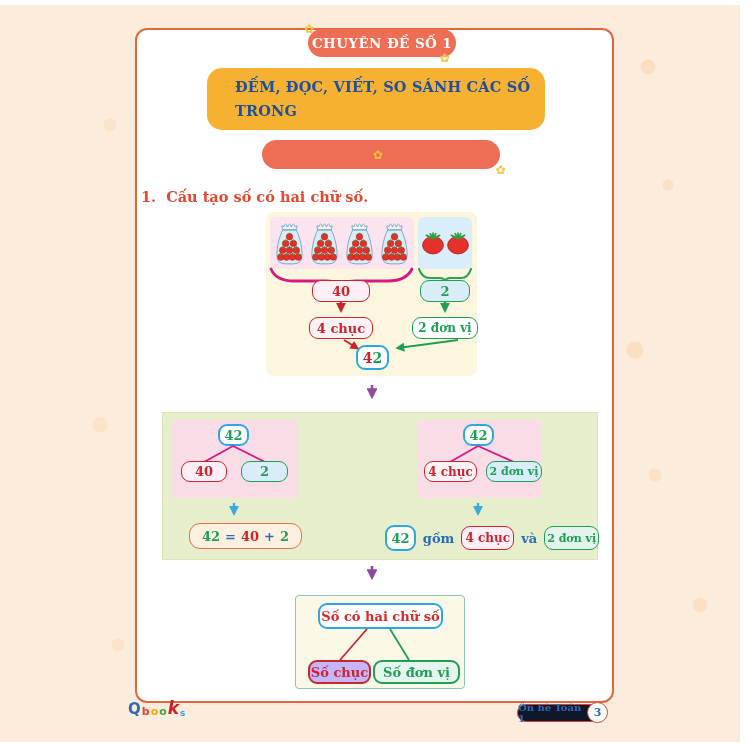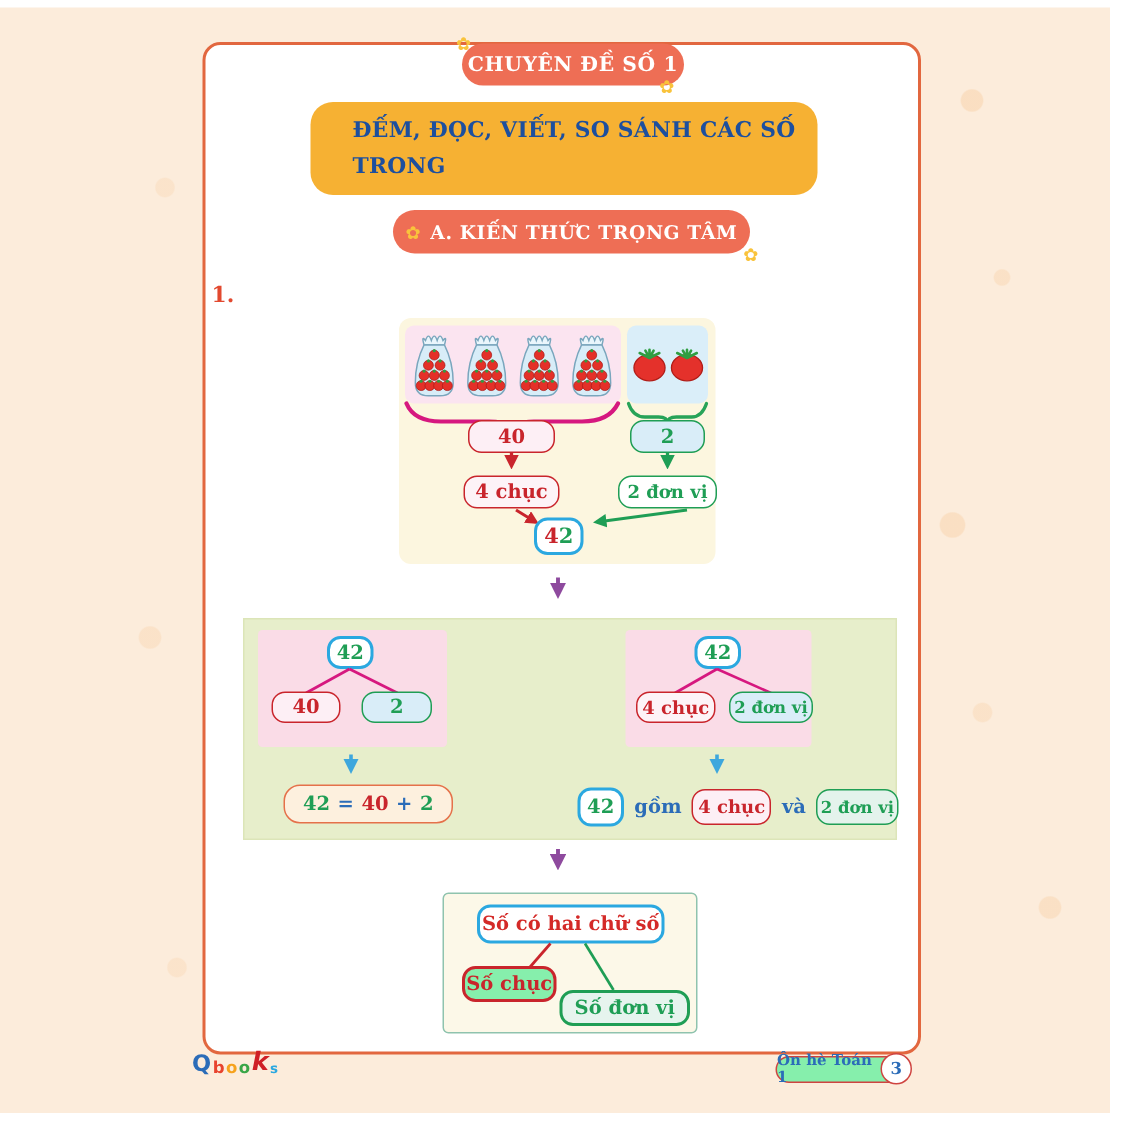--- a/index.html
+++ b/index.html
@@ -34,21 +34,21 @@
   .pinkbg{background:#fdeff5;}
   .bluebg{background:#d9edf8;}
   .mintbg{background:#e4f3ec;}
   .italic{}
   .green-panel{left:162px;top:412px;width:436px;height:148px;background:#e7eecb;border:1px solid #dce5b8;}
   .pink-panel{background:#fadce7;border-radius:3px;}
   .blue-word{color:#2b6cb8;font-weight:bold;font-size:13px;}
   .bottom-box{left:295px;top:595px;width:170px;height:94px;background:#fcf8e8;border:1.6px solid #8fc3ae;border-radius:4px;}
   .eq{display:flex;gap:5px;align-items:center;font-weight:bold;font-size:13px;}
   .eq .g{color:#1f9e55;} .eq .r{color:#c9252c;} .eq .b{color:#2b6cb8;}
-  .pill{left:517px;top:704px;width:86px;height:18px;border:1.6px solid #cf4440;border-radius:9px;background:#86efac;color:#2b6cb8;font-weight:bold;font-size:10px;display:flex;align-items:center;justify-content:center;padding-right:12px;}
+  .pill{left:517px;top:704px;width:86px;height:18px;border:1.6px solid #cf4440;border-radius:9px;background:#0f172a;color:#2b6cb8;font-weight:bold;font-size:10px;display:flex;align-items:center;justify-content:center;padding-right:12px;}
   .pagenum{left:587px;top:702px;width:21px;height:21px;border:1.6px solid #cf4440;border-radius:50%;background:#fff;color:#2b6cb8;font-weight:bold;font-size:11px;display:flex;align-items:center;justify-content:center;}
   .logo{left:128px;top:698px;display:flex;align-items:flex-end;font-family:"DejaVu Sans",sans-serif;font-weight:bold;gap:1px;}
   .l0{color:#2b6cb8;font-size:15px;} .l1{color:#e8432e;font-size:11px;} .l2{color:#f6a21d;font-size:11px;}
   .l3{color:#3aa647;font-size:11px;} .l4{color:#cf1f26;font-size:17px;font-style:italic;} .l5{color:#2ba8e0;font-size:9px;}
   svg{display:block;}
 </style>
 </head>
 <body>
 
 <svg width="0" height="0" style="position:absolute">
@@ -99,26 +99,26 @@
   <span>CHUYÊN ĐỀ SỐ 1</span>
   <span class="abs flower" style="right:6px;bottom:-7px;">✿</span>
 </div>
 
 <div class="abs banner">
   <span>ĐẾM, ĐỌC, VIẾT, SO SÁNH CÁC SỐ TRONG</span>
 </div>
 
 <div class="abs badge section-badge">
   <span class="flower" style="margin-right:6px;">✿</span>
-  <span>A. KIẾN THỨC TRỌNG TÂM</span>
   <span class="abs flower" style="right:-6px;bottom:-7px;">✿</span>
 </div>
 
 <div class="abs heading">
   <span>1.</span>
+  <span>Cấu tạo số có hai chữ số.</span>
 </div>
 
 <div class="abs diagram-panel"></div>
 
 <div class="abs pink-rect">
   <svg viewBox="0 0 34 48" width="33" height="47">
       <use href="#g-bag"></use>
     </svg>
   <svg viewBox="0 0 34 48" width="33" height="47">
       <use href="#g-bag"></use>
@@ -247,21 +247,21 @@
   </svg>
 
 <div class="abs bottom-box"></div>
 <div class="abs box cyan-box" style="left:318px;top:603px;width:125px;height:26px;color:#d42a28;font-size:13px;">
     <span>Số có hai chữ số</span>
   </div>
 <svg class="abs" style="left:295px;top:628px;" width="170" height="34">
   <line x1="72" y1="1" x2="45" y2="32" stroke="#c9252c" stroke-width="1.8"></line>
   <line x1="95" y1="1" x2="114" y2="32" stroke="#1f9e55" stroke-width="1.8"></line>
 </svg>
-<div class="abs box red-box" style="left:308px;top:644px;width:63px;height:24px;background:#86efac;border-width:2px;">
+<div class="abs box red-box" style="left:308px;top:660px;width:63px;height:24px;background:#c4b5fd;border-width:2px;">
     <span>Số chục</span>
   </div>
 <div class="abs box green-box italic" style="left:373px;top:660px;width:87px;height:24px;background:#e6f4ee;border-width:2px;">
     <span>Số đơn vị</span>
   </div>
 
 <div class="abs logo">
   <span class="l0">Q</span>
   <span class="l1">b</span>
   <span class="l2">o</span>

